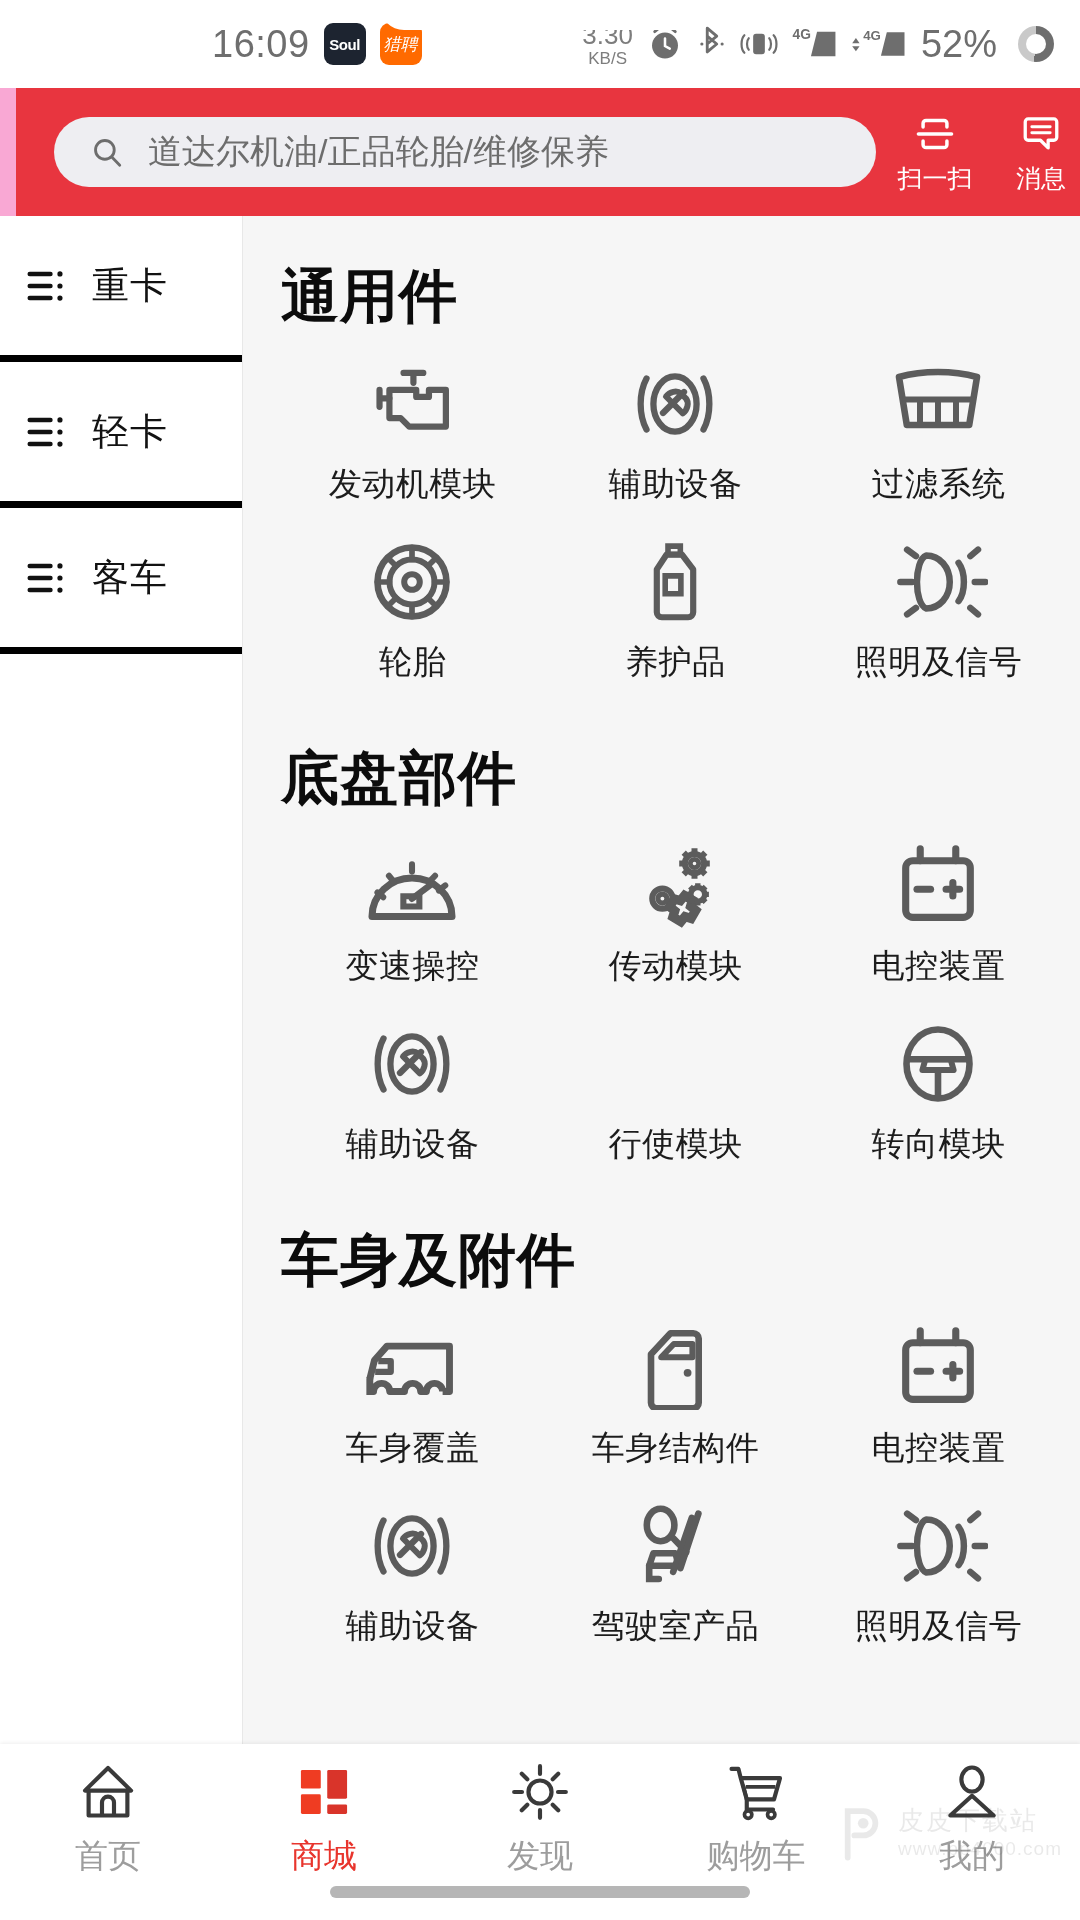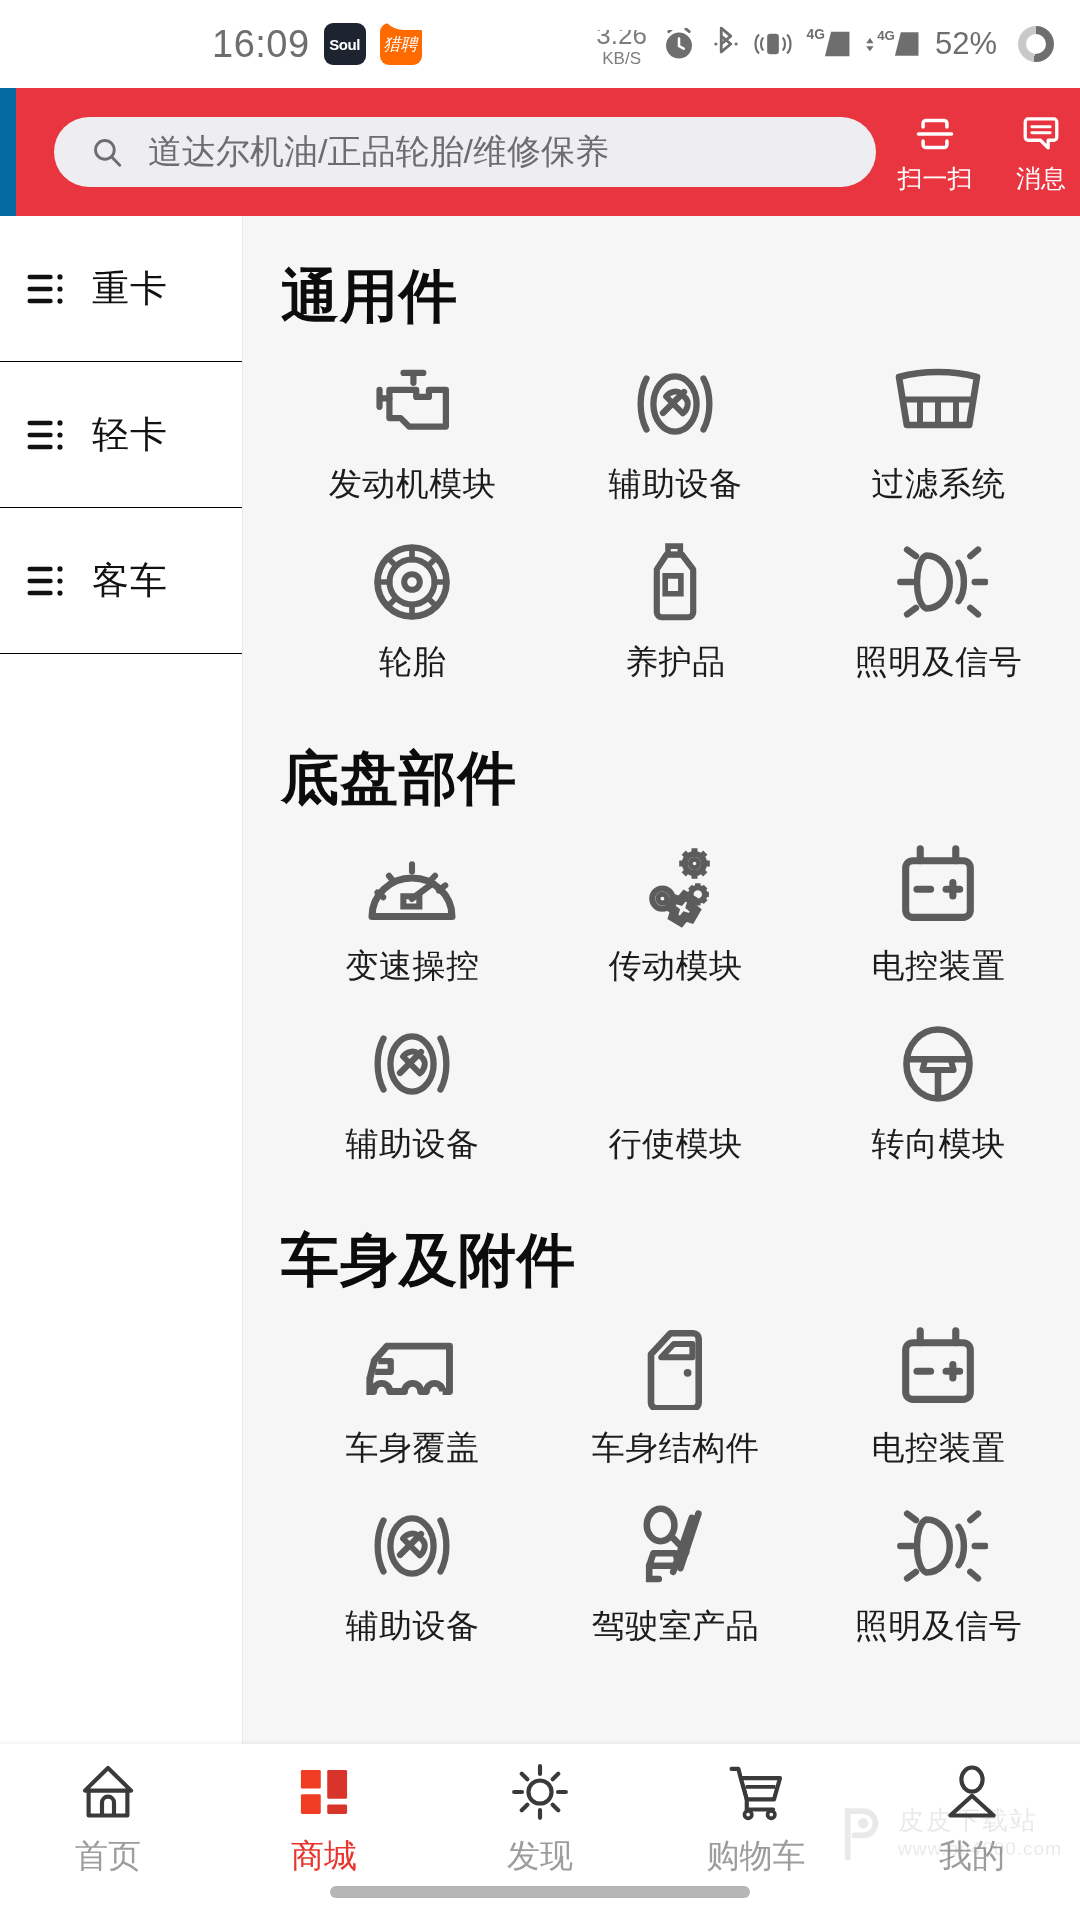--- a/index.html
+++ b/index.html
@@ -2,21 +2,21 @@
 <html><head>
 <meta charset="utf-8">
 <style>
   * { box-sizing: border-box; margin: 0; padding: 0; }
   html, body {
     width: 1080px; height: 1920px;
     font-family: "Liberation Sans", "DejaVu Sans", sans-serif;
     background: #ffffff;
     overflow: hidden;
   }
-  #screen { position: relative; width: 1080px; height: 1920px; background: #0369a1; }
+  #screen { position: relative; width: 1080px; height: 1920px; background: #f9a8d4; }
 
   
   .statusbar {
     position: absolute; top: 0; left: 0; width: 1080px; height: 88px;
     background: #ffffff;
     display: flex; align-items: center;
     color: #7a7a7a;
   }
   .sb-left { display: flex; align-items: center; margin-left: 212px; gap: 14px; }
   .sb-time { font-size: 38px; color: #6e6e6e; letter-spacing: 0.5px; }
@@ -28,21 +28,21 @@
   .sb-appicon.soul { background: #1d2430; font-weight: bold; font-size: 15px; letter-spacing:-0.5px;}
   .sb-appicon.liepin { background: #ff6a00; font-style: italic; }
   .sb-right {
     margin-left: auto; margin-right: 26px;
     display: flex; align-items: center; gap: 13px;
   }
   .sb-speed { text-align: center; line-height: 1; color: #7d7d7d; }
   .sb-speed .v { font-size: 26px; display: block; }
   .sb-speed .u { font-size: 17px; display: block; margin-top: 2px; }
   .sb-icon { display: flex; align-items: center; }
-  .sb-batt { font-size: 31px; color: #6e6e6e; margin-left: 2px; }
+  .sb-batt { font-size: 38px; color: #6e6e6e; margin-left: 2px; }
   .batt-ring {
     width: 36px; height: 36px; border-radius: 50%;
     background: conic-gradient(#6e6e6e 0 52%, #c9c9c9 52% 100%);
     position: relative; margin-left: 8px;
   }
   .batt-ring::after {
     content: ""; position: absolute; inset: 8px; border-radius: 50%; background: #fff;
   }
   .notch {
     position: absolute; top: 0; left: 380px; width: 320px; height: 30px;
@@ -76,21 +76,21 @@
     display: flex; background: #f6f6f6;
   }
 
   
   .sidebar {
     width: 243px; height: 100%; background: #ffffff; flex: 0 0 243px;
     border-right: 1px solid #e8e8e8;
   }
   .side-item {
     height: 146px; display: flex; align-items: center; padding-left: 26px;
-    border-bottom: 1px solid #000000; background: #ffffff;
+    border-bottom: 7px solid #000000; background: #ffffff;
   }
   .side-icon { width: 42px; height: 38px; flex: 0 0 auto; }
   .side-label { font-size: 37px; color: #121212; margin-left: 24px; letter-spacing: 1px; }
 
   
   .main {
     flex: 1; height: 100%; background: #f6f6f6; position: relative;
     overflow: hidden; padding-left: 38px; padding-right: 10px;
   }
   .sec-title {
@@ -141,21 +141,21 @@
 
   <div class="statusbar">
     <div class="notch"></div>
     <div class="sb-left">
       <span class="sb-time">16:09</span>
       <span class="sb-appicon soul">Soul</span>
       <span class="sb-appicon liepin">猎聘</span>
     </div>
     <div class="sb-right">
       <span class="sb-speed">
-        <span class="v">3.26</span>
+        <span class="v">3.30</span>
         <span class="u">KB/S</span>
       </span>
       <span class="sb-icon">
         <svg width="38" height="38" viewBox="0 0 24 24">
           <circle cx="12" cy="13" r="8.2" fill="#6e6e6e"></circle>
           <path d="M12 8.5v4.8l3 1.6" stroke="#fff" stroke-width="1.6" fill="none" stroke-linecap="round"></path>
           <path d="M5.5 4.2L8 2.2M18.5 4.2L16 2.2" stroke="#6e6e6e" stroke-width="1.8" stroke-linecap="round"></path>
         </svg>
       </span>
       <span class="sb-icon">

